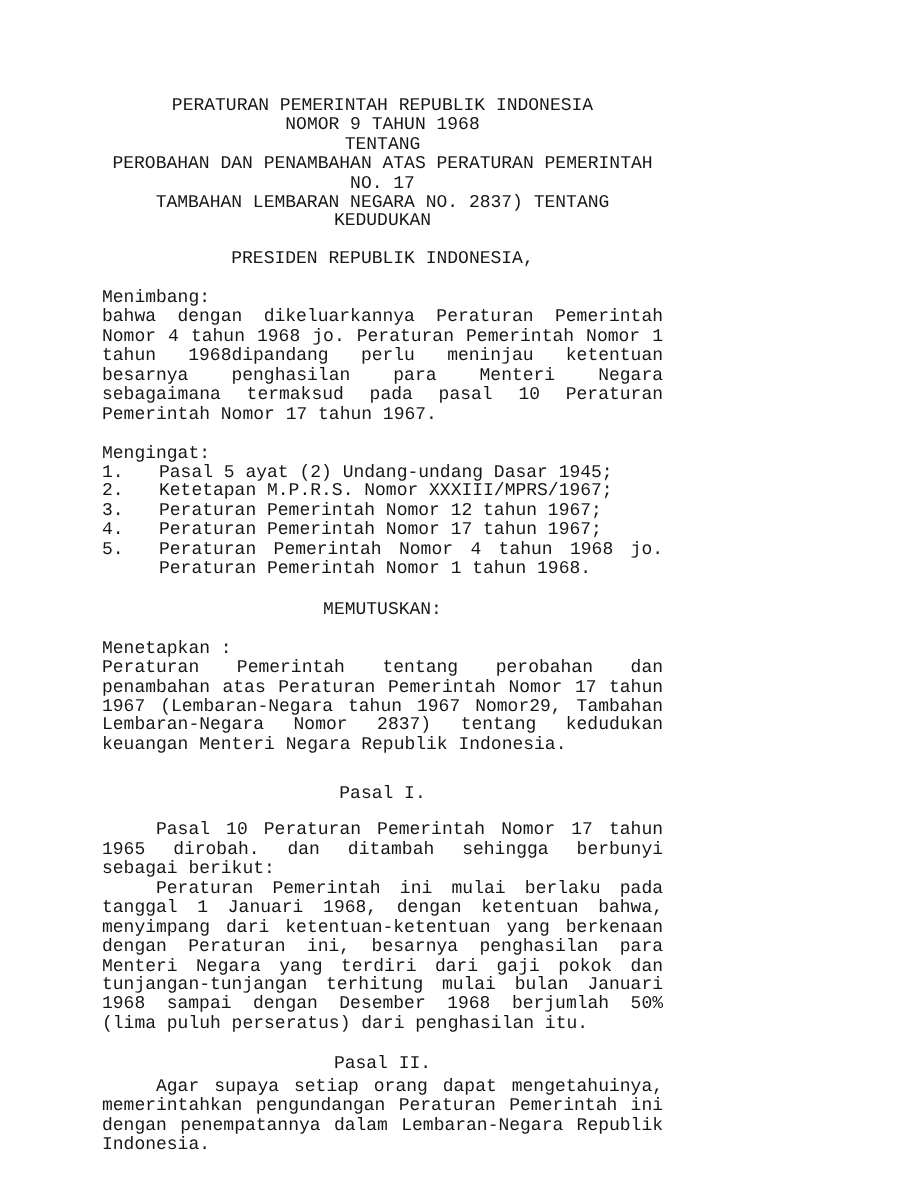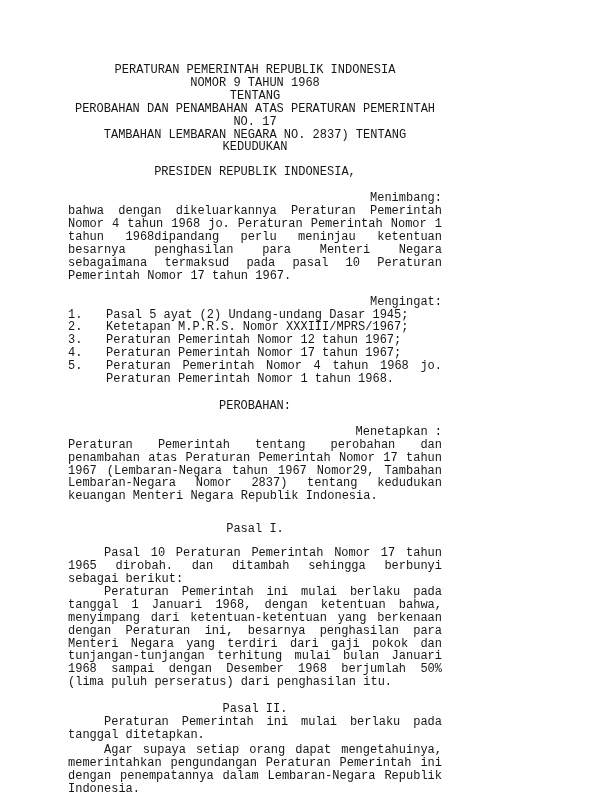--- a/index.html
+++ b/index.html
@@ -18,21 +18,21 @@
     font-size: 12px;
     line-height: 12.9px;
     color: #161616;
     overflow: hidden;
   }
   .center { text-align: center; }
   .justify { text-align: justify; }
   .title-block { margin-bottom: 12px; }
   .presiden { margin: 11px 0 3px 0; }
   .section { margin-top: 13px; }
-  .label-line { text-align: right; }
+  .label-line { text-align: left; }
   .indent-first { text-indent: 36px; }
   .li {
     position: relative;
     padding-left: 38px;
     text-align: justify;
   }
   .li .num {
     position: absolute;
     left: 0;
     top: 0;
@@ -79,30 +79,29 @@
     <div class="li">
       <span class="num">4.</span>
       <span>Peraturan Pemerintah Nomor 17 tahun 1967;</span>
     </div>
     <div class="li">
       <span class="num">5.</span>
       <span>Peraturan Pemerintah Nomor 4 tahun 1968 jo. Peraturan Pemerintah Nomor 1 tahun 1968.</span>
     </div>
   </div>
 
-  <div class="memutuskan center">PEROBAHAN:</div>
+  <div class="memutuskan center">MEMUTUSKAN:</div>
 
   <div class="section">
     <div class="label-line">Menetapkan :</div>
     <div class="justify">Peraturan Pemerintah tentang perobahan dan penambahan atas Peraturan Pemerintah Nomor 17 tahun 1967 (Lembaran-Negara tahun 1967 Nomor29, Tambahan Lembaran-Negara Nomor 2837) tentang kedudukan keuangan Menteri Negara Republik Indonesia.</div>
   </div>
 
   <div class="pasal-heading center">Pasal I.</div>
 
   <div class="justify indent-first">Pasal 10 Peraturan Pemerintah Nomor 17 tahun 1965 dirobah. dan ditambah sehingga berbunyi sebagai berikut:</div>
   <div class="justify indent-first">Peraturan Pemerintah ini mulai berlaku pada tanggal 1 Januari 1968, dengan ketentuan bahwa, menyimpang dari ketentuan-ketentuan yang berkenaan dengan Peraturan ini, besarnya penghasilan para Menteri Negara yang terdiri dari gaji pokok dan tunjangan-tunjangan terhitung mulai bulan Januari 1968 sampai dengan Desember 1968 berjumlah 50% (lima puluh perseratus) dari penghasilan itu.</div>
 
   <div class="pasal2-heading center">Pasal II.</div>
-  <div class="justify indent-first">Peraturan Pemerintah ini mulai berlaku pada tanggal ditetapkan.</div>
 
   <div class="closing justify indent-first">Agar supaya setiap orang dapat mengetahuinya, memerintahkan pengundangan Peraturan Pemerintah ini dengan penempatannya dalam Lembaran-Negara Republik Indonesia.</div>
 
 </div>
 
 </body></html>

